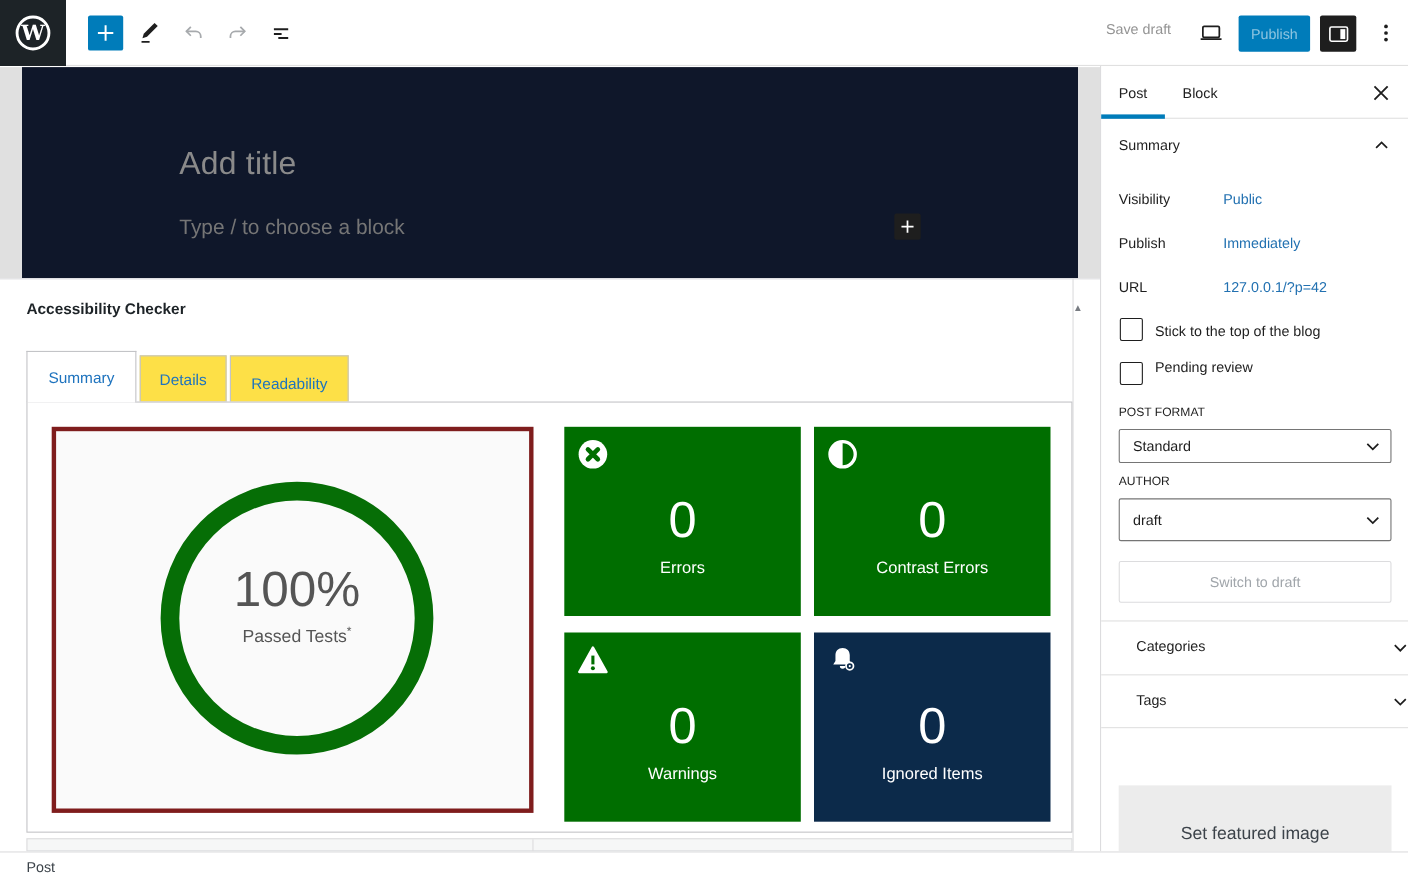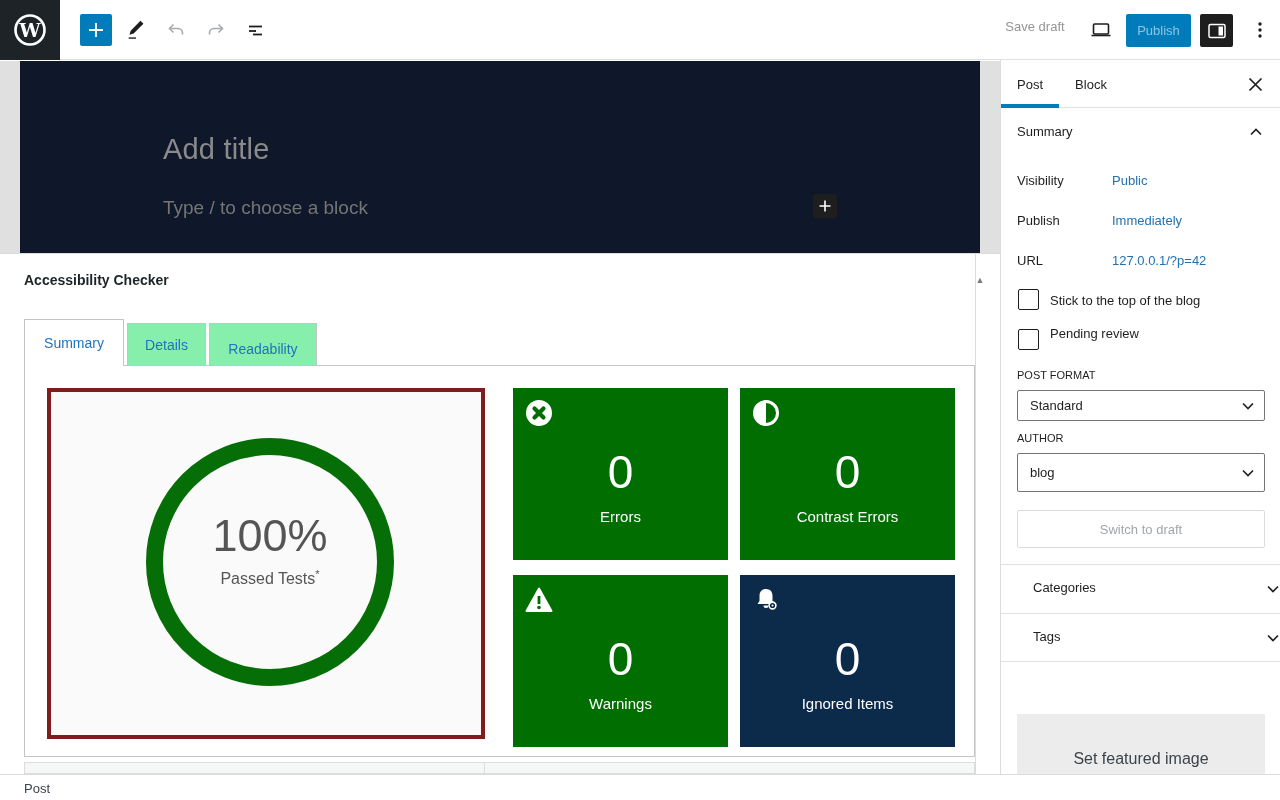--- a/index.html
+++ b/index.html
@@ -30,21 +30,21 @@
   .block-inserter{ left:793px; top:133px; width:24px; height:24px; background:#1e1e1e; border-radius:2px;
                    color:#fff; display:flex; align-items:center; justify-content:center; font-size:18px; line-height:1; }
 
   
   .metabox{ left:0; top:253px; width:1000px; height:521px; background:#fff; border-top:1px solid #dcdcde; }
   .metabox-rborder{ left:975px; top:253px; width:1px; height:521px; background:#dcdcde; }
   .mb-title{ left:24px; top:18px; font-size:14px; font-weight:bold; color:#1d2327; }
   .mb-collapse{ left:970px; top:16px; width:20px; height:20px; color:#787c82; font-size:9px;
                 display:flex; align-items:center; justify-content:center; }
   .a11y-tab{ position:absolute; display:flex; align-items:center; justify-content:center;
-             font-size:14px; color:#1e73be; border:1px solid #c3c4c7; background:#86efac; }
+             font-size:14px; color:#1e73be; border:1px solid #c3c4c7; background:#fde047; }
   .tab-summary{ left:24px; top:65px; width:100px; height:47px; background:#fff; border-bottom:none; z-index:3; }
   .tab-details{ left:127px; top:69px; width:79px; height:43px; }
   .tab-readability{ left:209px; top:69px; width:108px; height:51px;text-align:center; }
   .a11y-body{ left:24px; top:111px; width:951px; height:392px; border:1px solid #c3c4c7; background:#fff; z-index:1; }
 
   .gauge-card{ left:22px; top:22px; width:438px; height:351px; background:#fafafa; border:4px solid #7f1d1d; }
   .gauge-ring{ left:95px; top:46px; width:248px; height:248px; border:17px solid #066e06; border-radius:50%; }
   .gauge-text{ left:0; top:118px; width:438px; text-align:center; }
   .gauge-pct{ font-size:45px; color:#555; }
   .gauge-label{ font-size:16px; color:#555; margin-top:6px; }
@@ -282,21 +282,21 @@
     <div class="sb-small-label" style="top:309px;">Post format</div>
     <div class="sb-select" style="top:330px; height:31px;">
       <span>Standard</span>
       <svg class="chev" viewBox="0 0 12 8">
         <path d="M1 1.5l5 5 5-5" fill="none" stroke="#1e1e1e" stroke-width="1.6"></path>
       </svg>
     </div>
 
     <div class="sb-small-label" style="top:372px;">Author</div>
     <div class="sb-select" style="top:393px; height:39px;">
-      <span>blog</span>
+      <span>draft</span>
       <svg class="chev" viewBox="0 0 12 8">
         <path d="M1 1.5l5 5 5-5" fill="none" stroke="#1e1e1e" stroke-width="1.6"></path>
       </svg>
     </div>
 
     <div class="switch-draft">Switch to draft</div>
 
     <div class="sb-divider" style="top:504px;"></div>
 
     <div class="panel-row" style="top:505px;">

